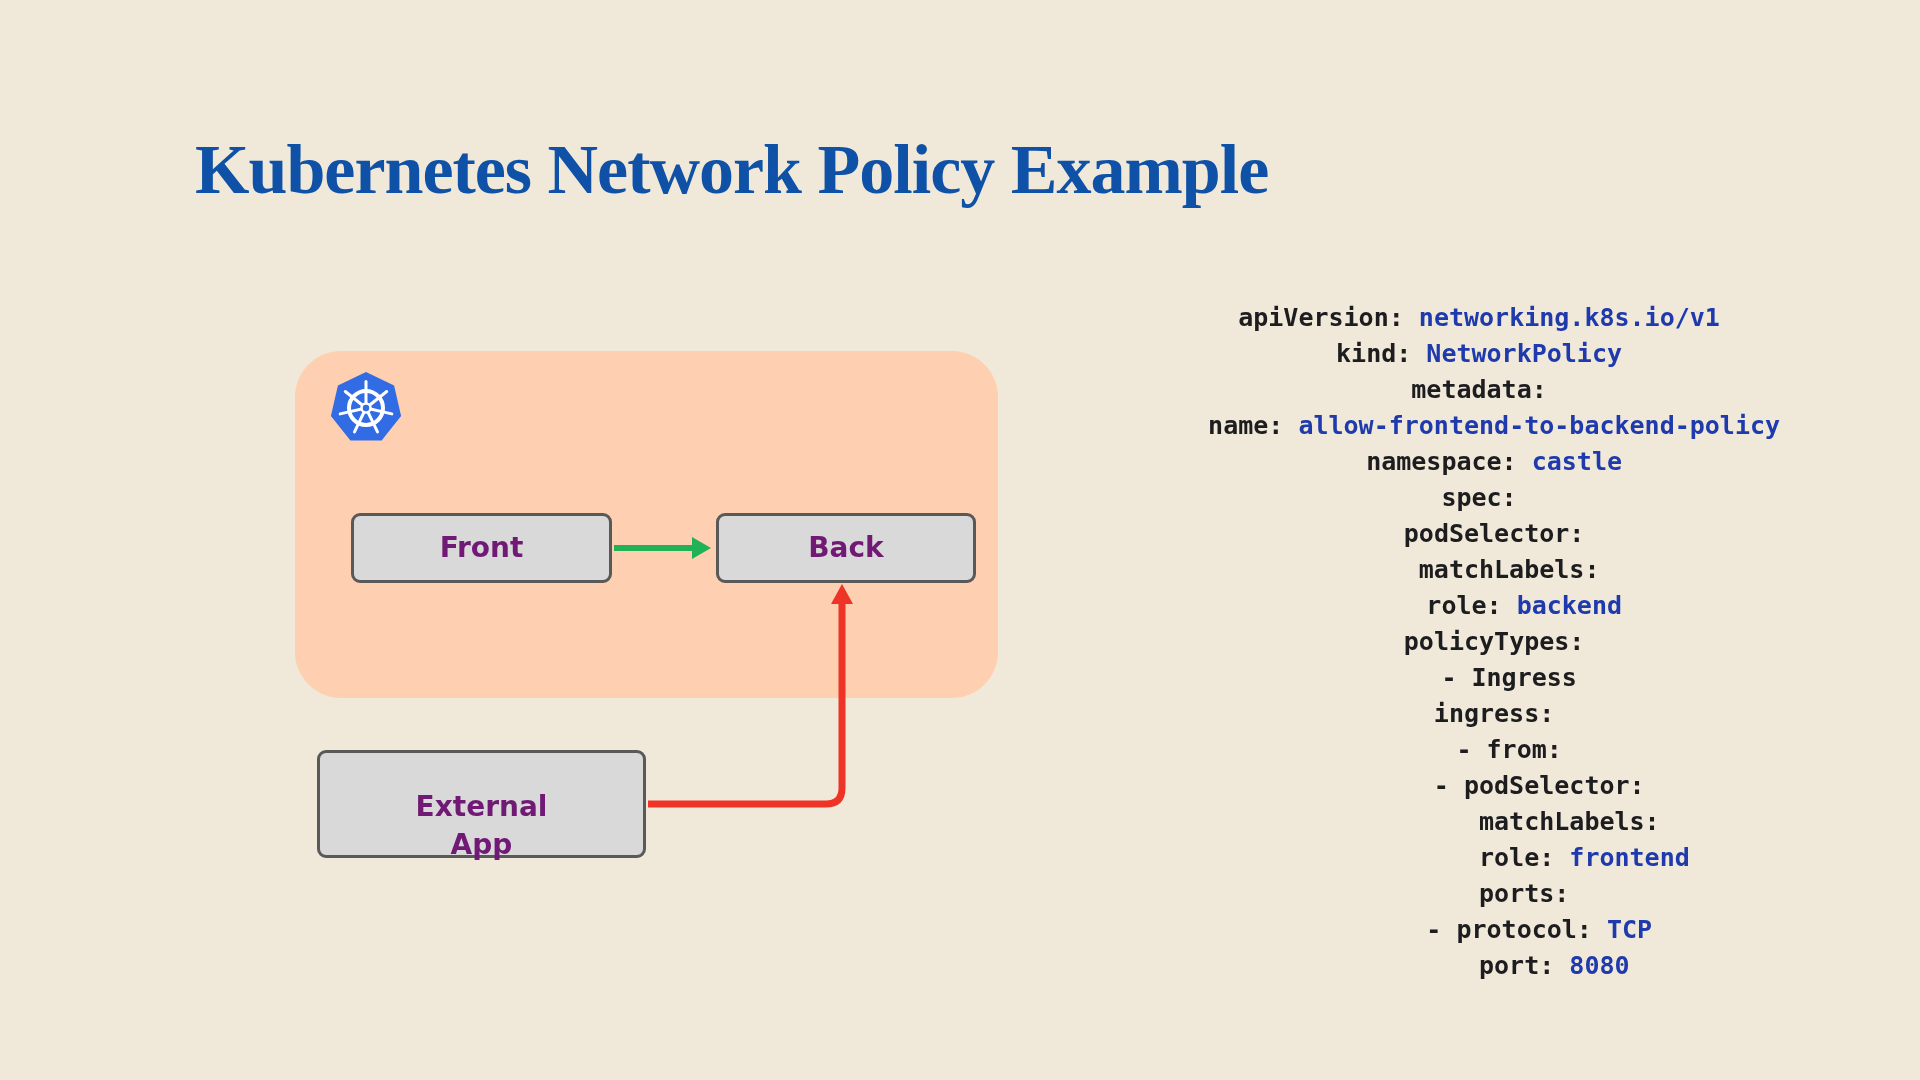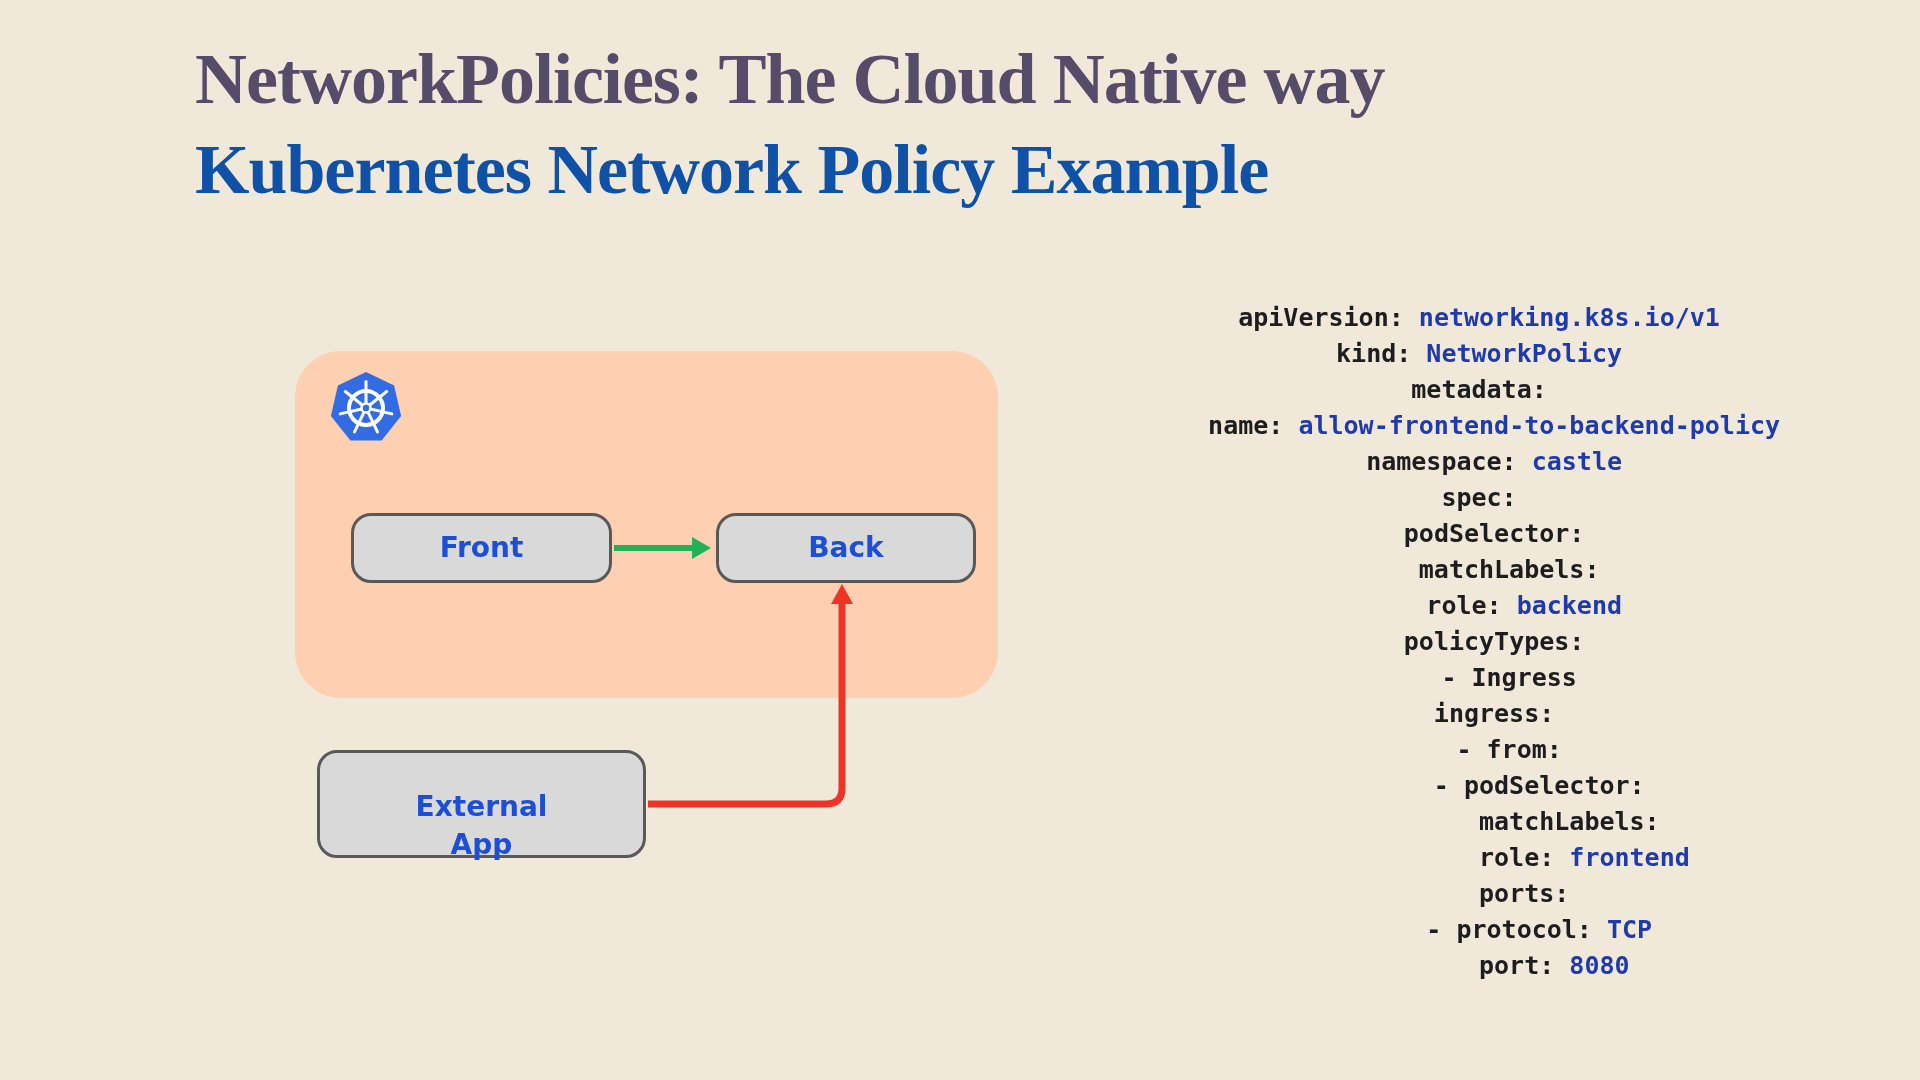--- a/index.html
+++ b/index.html
@@ -54,26 +54,26 @@
     position: absolute;
     left: 330px;
     top: 372px;
     width: 72px;
     height: 72px;
   }
   .node {
     position: absolute;
     background: var(--node-fill, #d9d9d9);
     border: 3px solid var(--node-border, #595959);
-    border-radius: 20px;
+    border-radius: 9px;
     display: flex;
     align-items: center;
     justify-content: center;
     text-align: center;
-    color: #1d4ed8;
+    color: #701a75;
   }
   .node .node-label {
     font-weight: 700;
     font-size: 28px;
     line-height: 38px;
   }
   .node-front { left: 351px; top: 513px; width: 261px; height: 70px; }
   .node-back  { left: 707px; top: 513px; width: 260px; height: 70px; margin-left: 9px; }
   .node-external { left: 317px; top: 750px; width: 329px; height: 108px; }
   .node-external .node-label { max-width: 170px; margin-top: 44px; }
@@ -98,21 +98,20 @@
   }
   .yaml-line { white-space: pre; text-align: center; }
   .yk { color: var(--yaml-key, #1d1d1f); }
   .yv { color: var(--yaml-value, #1e3aad); }
 </style>
 </head>
 <body>
 
 <div class="canvas">
 
-  <h1 class="title">NetworkPolicies: The Cloud Native way</h1>
   <h2 class="subtitle">Kubernetes Network Policy Example</h2>
 
   <div class="cluster"></div>
 
   <svg class="k8s-icon" viewBox="0 0 72 72">
     <polygon points="36,0 64.1,13.6 71.1,44.0 51.6,68.4 20.4,68.4 0.9,44.0 7.9,13.6" fill="var(--kubernetes-blue, #326ce5)"></polygon>
     <g stroke="#ffffff" stroke-width="3" stroke-linecap="round">
       <line x1="36" y1="36" x2="36" y2="9.5"></line>
       <line x1="36" y1="36" x2="56.7" y2="19.5"></line>
       <line x1="36" y1="36" x2="61.8" y2="41.9"></line>

